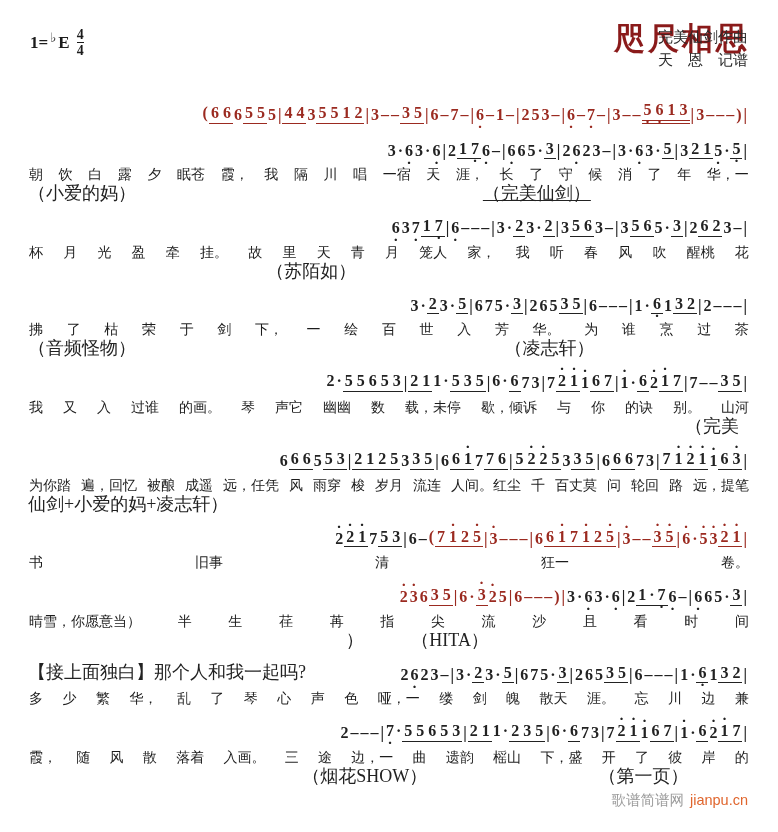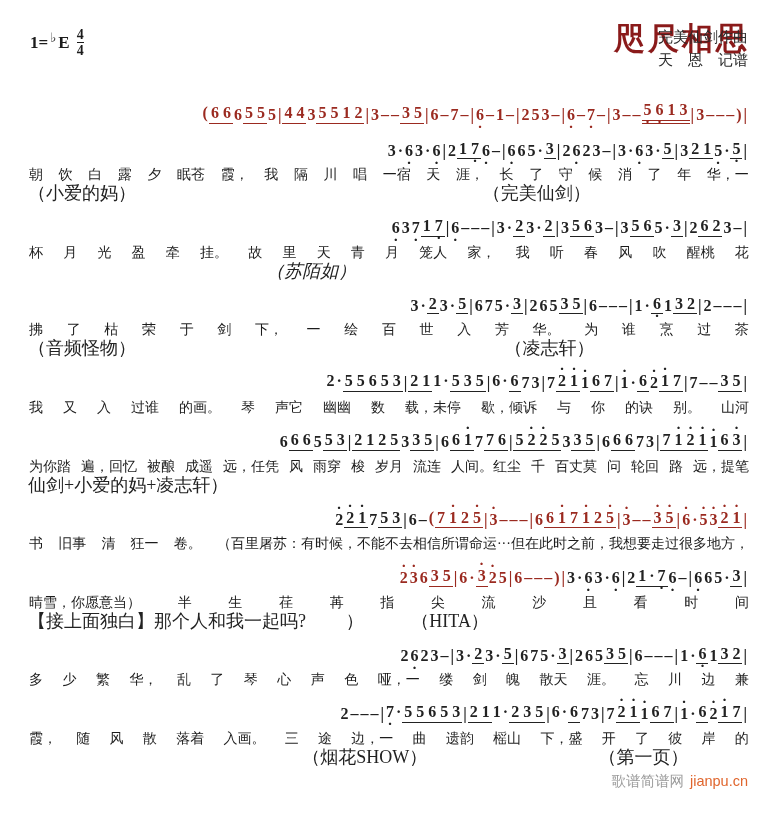--- a/index.html
+++ b/index.html
@@ -195,21 +195,21 @@
           <span class="lc">了</span>
           <span class="lc">守</span>
           <span class="lc">候</span>
           <span class="lc">消</span>
           <span class="lc">了</span>
           <span class="lc">年</span>
           <span class="lc">华，一</span>
         </div>
         <div class="subline">
           <span class="sub" style="left: 0%;">（小爱的妈）</span>
-          <span class="sub" style="left: 63%;">（完美仙剑）</span>
+          <span class="sub" style="left: 63%; text-decoration: underline;">（完美仙剑）</span>
         </div>
       </div>
       <div class="system">
         <div class="note-line">
           <span class="tok"><span class="d lo">6</span></span>
           <span class="tok"><span class="d">3</span></span>
           <span class="tok"><span class="d lo">7</span></span>
           <span class="tok"><span class="grp"><span class="d">1</span><span class="d lo">7</span></span></span>
           <span class="tok"><span class="bar">|</span></span>
           <span class="tok"><span class="d lo">6</span></span>
@@ -254,21 +254,21 @@
           <span class="lc">家，</span>
           <span class="lc">我</span>
           <span class="lc">听</span>
           <span class="lc">春</span>
           <span class="lc">风</span>
           <span class="lc">吹</span>
           <span class="lc">醒桃</span>
           <span class="lc">花</span>
         </div>
         <div class="subline">
-          <span class="sub" style="left: 33%; font-style: italic;">（苏陌如）</span>
+          <span class="sub" style="left: 33%;">（苏陌如）</span>
         </div>
       </div>
       <div class="system">
         <div class="note-line">
           <span class="tok"><span class="d">3</span><span class="sym">·</span></span>
           <span class="tok"><span class="grp"><span class="d">2</span></span></span>
           <span class="tok"><span class="d">3</span><span class="sym">·</span></span>
           <span class="tok"><span class="grp"><span class="d">5</span></span></span>
           <span class="tok"><span class="bar">|</span></span>
           <span class="tok"><span class="d">6</span></span>
@@ -364,20 +364,23 @@
           <span class="lc">幽幽</span>
           <span class="lc">数</span>
           <span class="lc">载，未停</span>
           <span class="lc">歇，倾诉</span>
           <span class="lc">与</span>
           <span class="lc">你</span>
           <span class="lc">的诀</span>
           <span class="lc">别。</span>
           <span class="lc">山河</span>
         </div>
+        <div class="subline">
+          <span class="sub" style="left: 91%;">（完美</span>
+        </div>
       </div>
       <div class="system">
         <div class="note-line">
           <span class="tok"><span class="d">6</span></span>
           <span class="tok"><span class="grp"><span class="d">6</span><span class="d">6</span></span></span>
           <span class="tok"><span class="d">5</span></span>
           <span class="tok"><span class="grp"><span class="d">5</span><span class="d">3</span></span></span>
           <span class="tok"><span class="bar">|</span></span>
           <span class="tok"><span class="grp"><span class="d">2</span><span class="d">1</span></span></span>
           <span class="tok"><span class="grp"><span class="d">2</span><span class="d">5</span></span></span>
@@ -460,21 +463,20 @@
           <span class="tok red"><span class="d hi">3</span></span>
           <span class="tok red"><span class="grp"><span class="d hi">2</span><span class="d hi">1</span></span></span>
           <span class="tok red"><span class="bar">|</span></span>
         </div>
         <div class="lyr">
           <span class="lc">书</span>
           <span class="lc">旧事</span>
           <span class="lc">清</span>
           <span class="lc">狂一</span>
           <span class="lc">卷。</span>
-          <span class="lc">（百里屠苏：有时候，不能不去相信所谓命运···但在此时之前，我想要走过很多地方，</span>
         </div>
       </div>
       <div class="system">
         <div class="note-line">
           <span class="tok red"><span class="d hi">2</span></span>
           <span class="tok red"><span class="d hi">3</span></span>
           <span class="tok red"><span class="d">6</span></span>
           <span class="tok red"><span class="grp"><span class="d">3</span><span class="d">5</span></span></span>
           <span class="tok red"><span class="bar">|</span></span>
           <span class="tok red"><span class="d">6</span><span class="sym">·</span></span>
@@ -513,21 +515,21 @@
           <span class="lc">指</span>
           <span class="lc">尖</span>
           <span class="lc">流</span>
           <span class="lc">沙</span>
           <span class="lc">且</span>
           <span class="lc">看</span>
           <span class="lc">时</span>
           <span class="lc">间</span>
         </div>
         <div class="subline">
-          <span class="sub" style="left: 0%;">【接上面独白】那个人和我一起吗?</span>
+          <span class="sub" style="left: 0%; margin-top: 32px;">【接上面独白】那个人和我一起吗?</span>
           <span class="sub" style="left: 44%;">）</span>
           <span class="sub" style="left: 47%; margin-left: 44px;">（HITA）</span>
         </div>
       </div>
       <div class="system">
         <div class="note-line">
           <span class="tok"><span class="d">2</span></span>
           <span class="tok"><span class="d lo">6</span></span>
           <span class="tok"><span class="d">2</span></span>
           <span class="tok"><span class="d">3</span></span>

